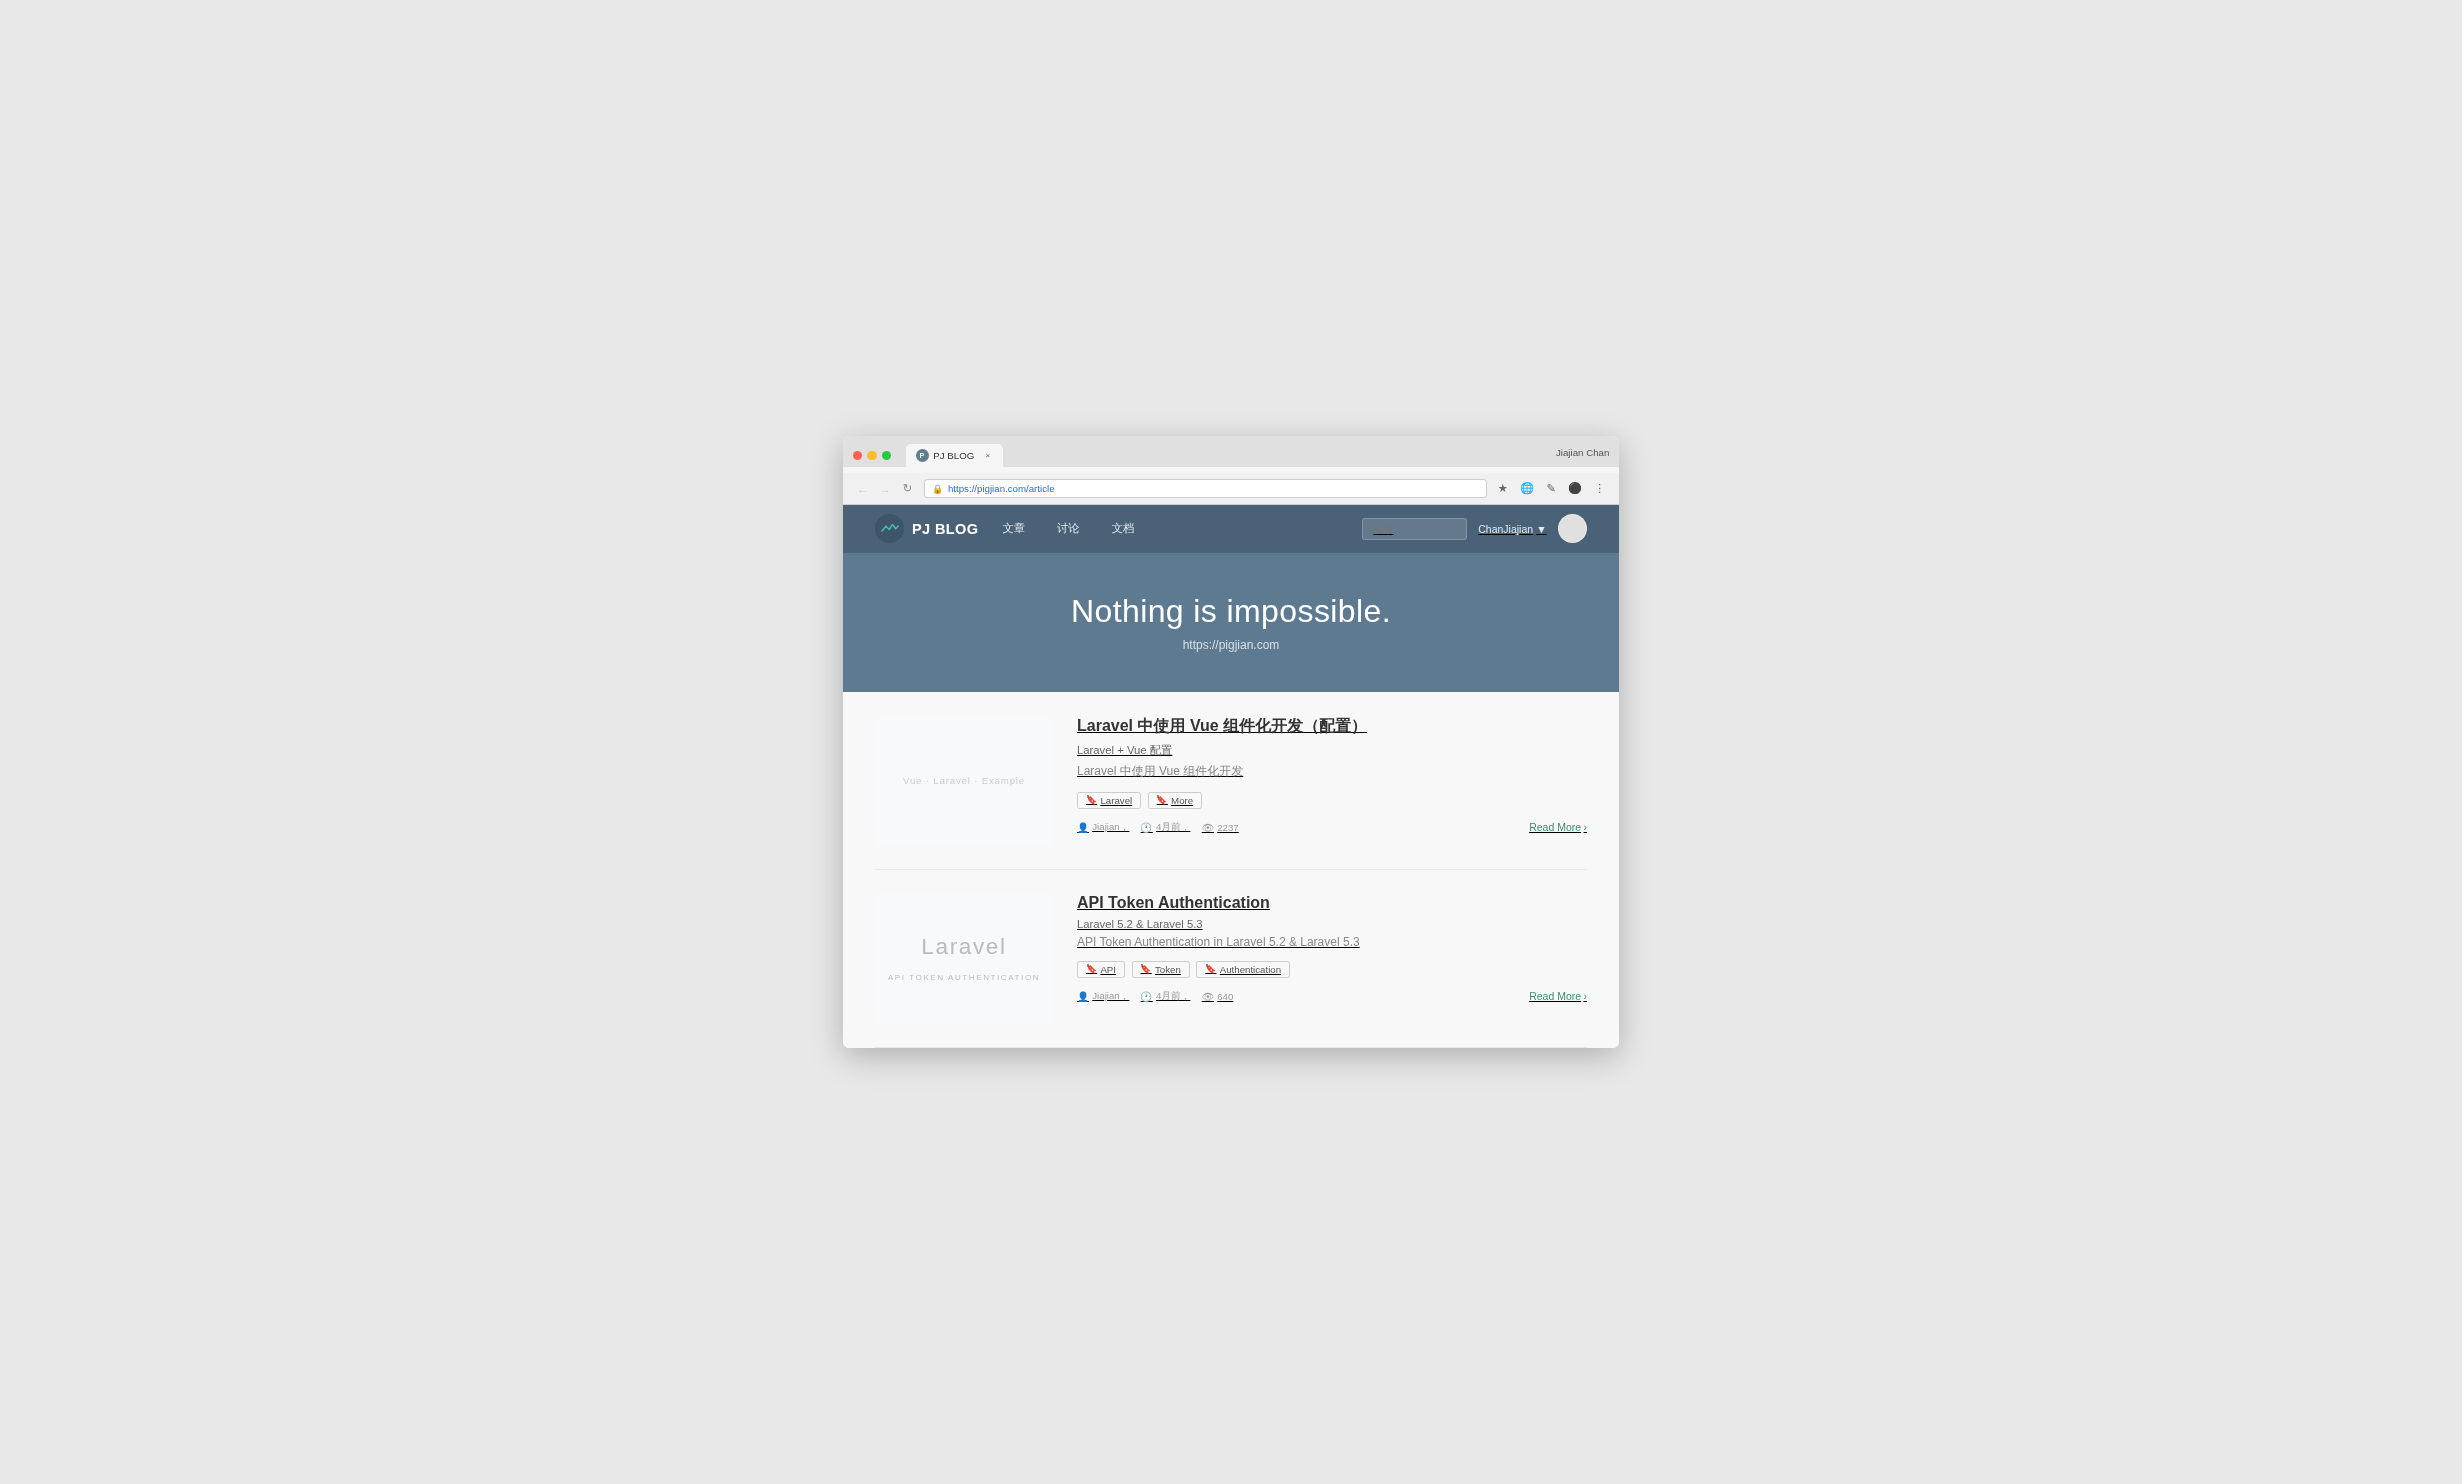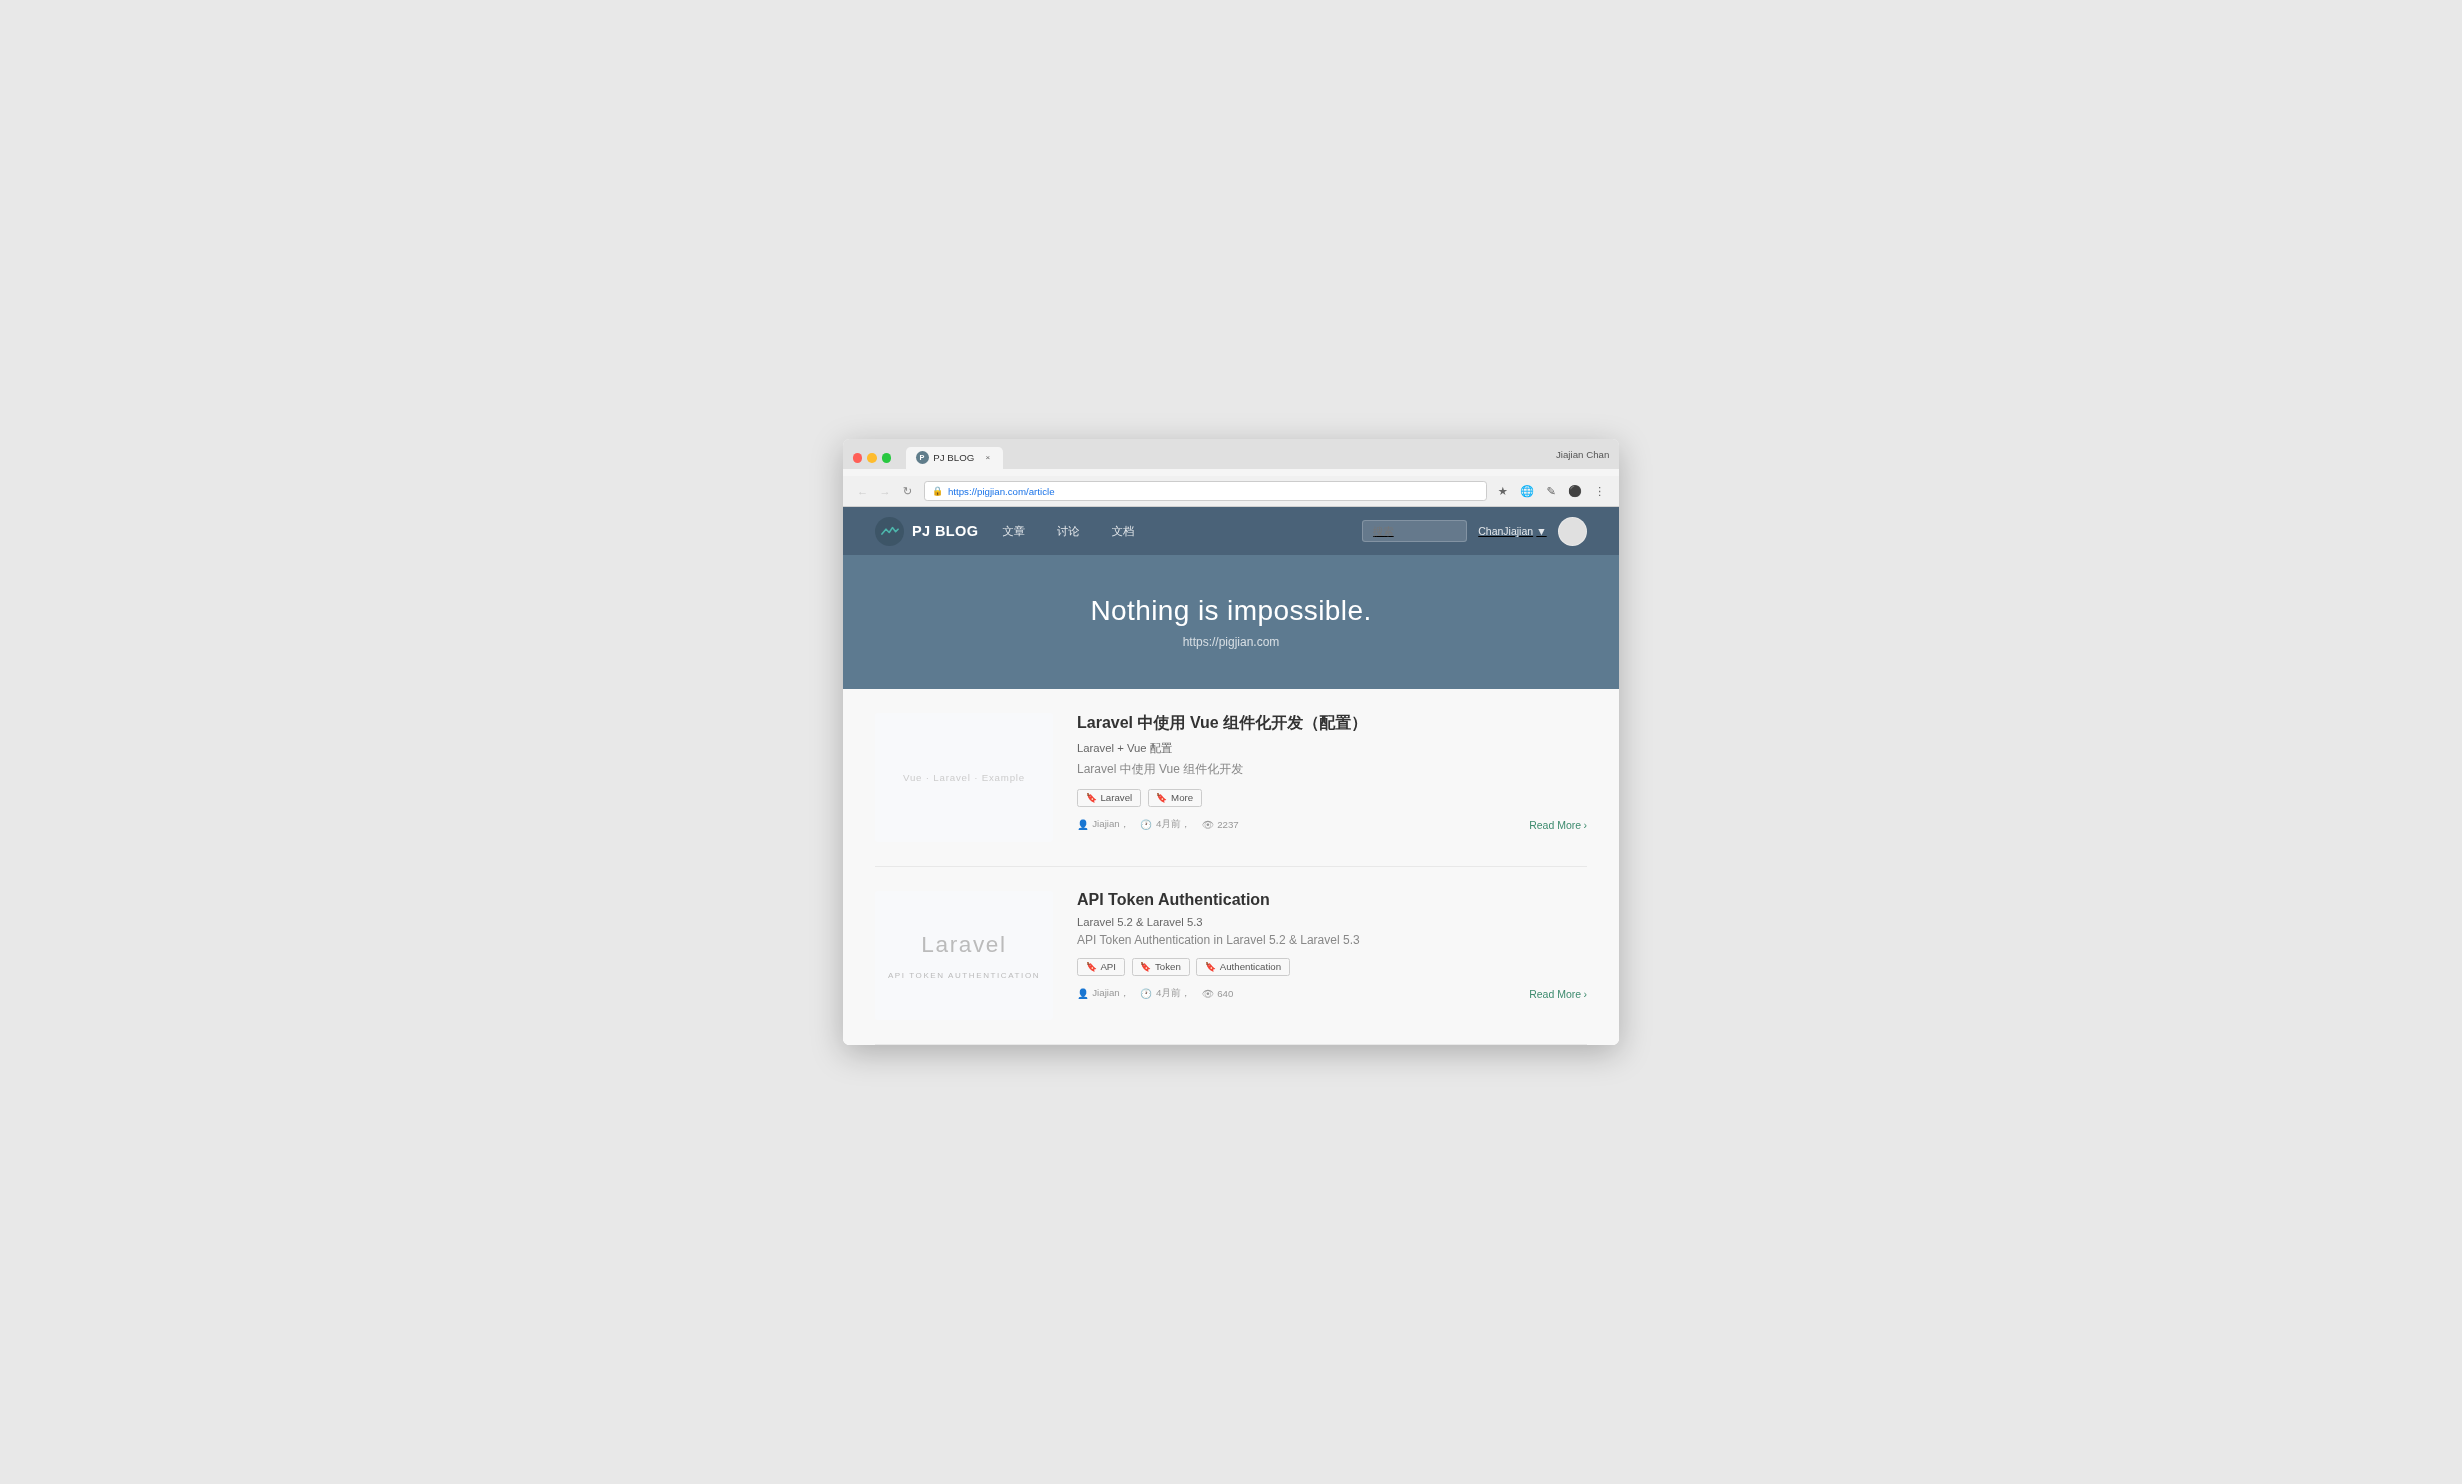--- a/index.html
+++ b/index.html
@@ -255,21 +255,21 @@
 
     
     .hero-banner {
       background: #5d7a90;
       text-align: center;
       padding: 40px 16px;
     }
 
     .hero-title {
       color: white;
-      font-size: 28px;
+      font-size: 32px;
       font-weight: 400;
       margin-bottom: 8px;
       letter-spacing: 0.4px;
     }
 
     .hero-url {
       color: rgba(255,255,255,0.75);
       font-size: 12px;
     }
 
@@ -330,20 +330,21 @@
 
     .laravel-subtitle {
       font-size: 8px;
       color: #bbb;
       letter-spacing: 1.6px;
       text-transform: uppercase;
     }
 
     .article-content {
       flex: 1;
+      text-decoration: underline;
     }
 
     .article-title {
       font-size: 16px;
       font-weight: 600;
       color: #333;
       margin-bottom: 6.5px;
       cursor: pointer;
     }
 

